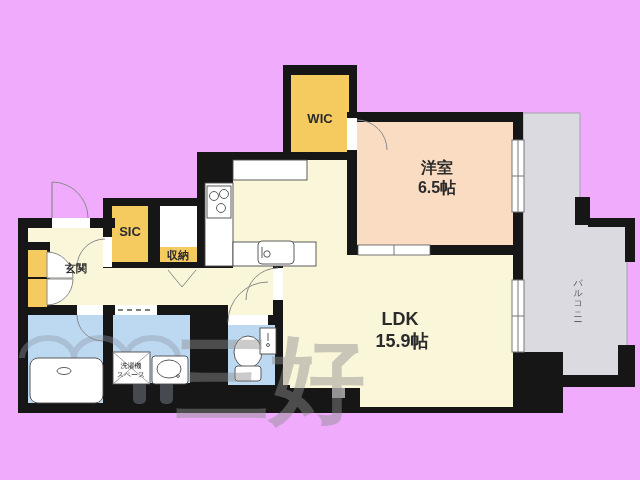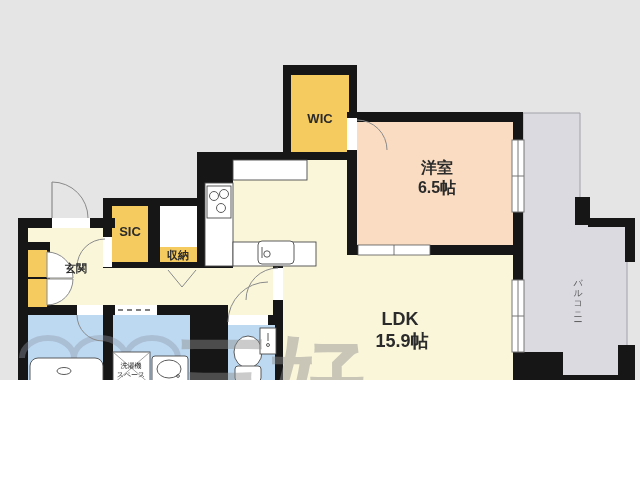--- a/index.html
+++ b/index.html
@@ -1,16 +1,16 @@
 <!DOCTYPE html>
 <html><head>
 <meta charset="utf-8">
 <style>
   html,body{margin:0;padding:0;background:#fff;}
-  .plan-wrap{width:640px;height:380px;position:relative;background:#e5e5e5;overflow:hidden;text-align:center;}
+  .plan-wrap{width:640px;height:480px;position:relative;background:#f0abfc;overflow:hidden;text-align:center;}
   svg{display:block;font-family:"Liberation Sans",sans-serif;}
   .lbl{fill:#2b2b2b;font-weight:bold;text-anchor:middle;dominant-baseline:middle;}
   .lbl-sm{fill:#222;text-anchor:middle;dominant-baseline:middle;}
   .wall{fill:#161616;}
   .fixture{fill:#ffffff;stroke:#4a4a4a;stroke-width:0.9;}
   .arc{fill:none;stroke:#8a8a8a;stroke-width:1;}
   .thin{stroke:#4a4a4a;stroke-width:0.9;fill:none;}
   .wm{opacity:0.45;}
 </style>
 </head>

